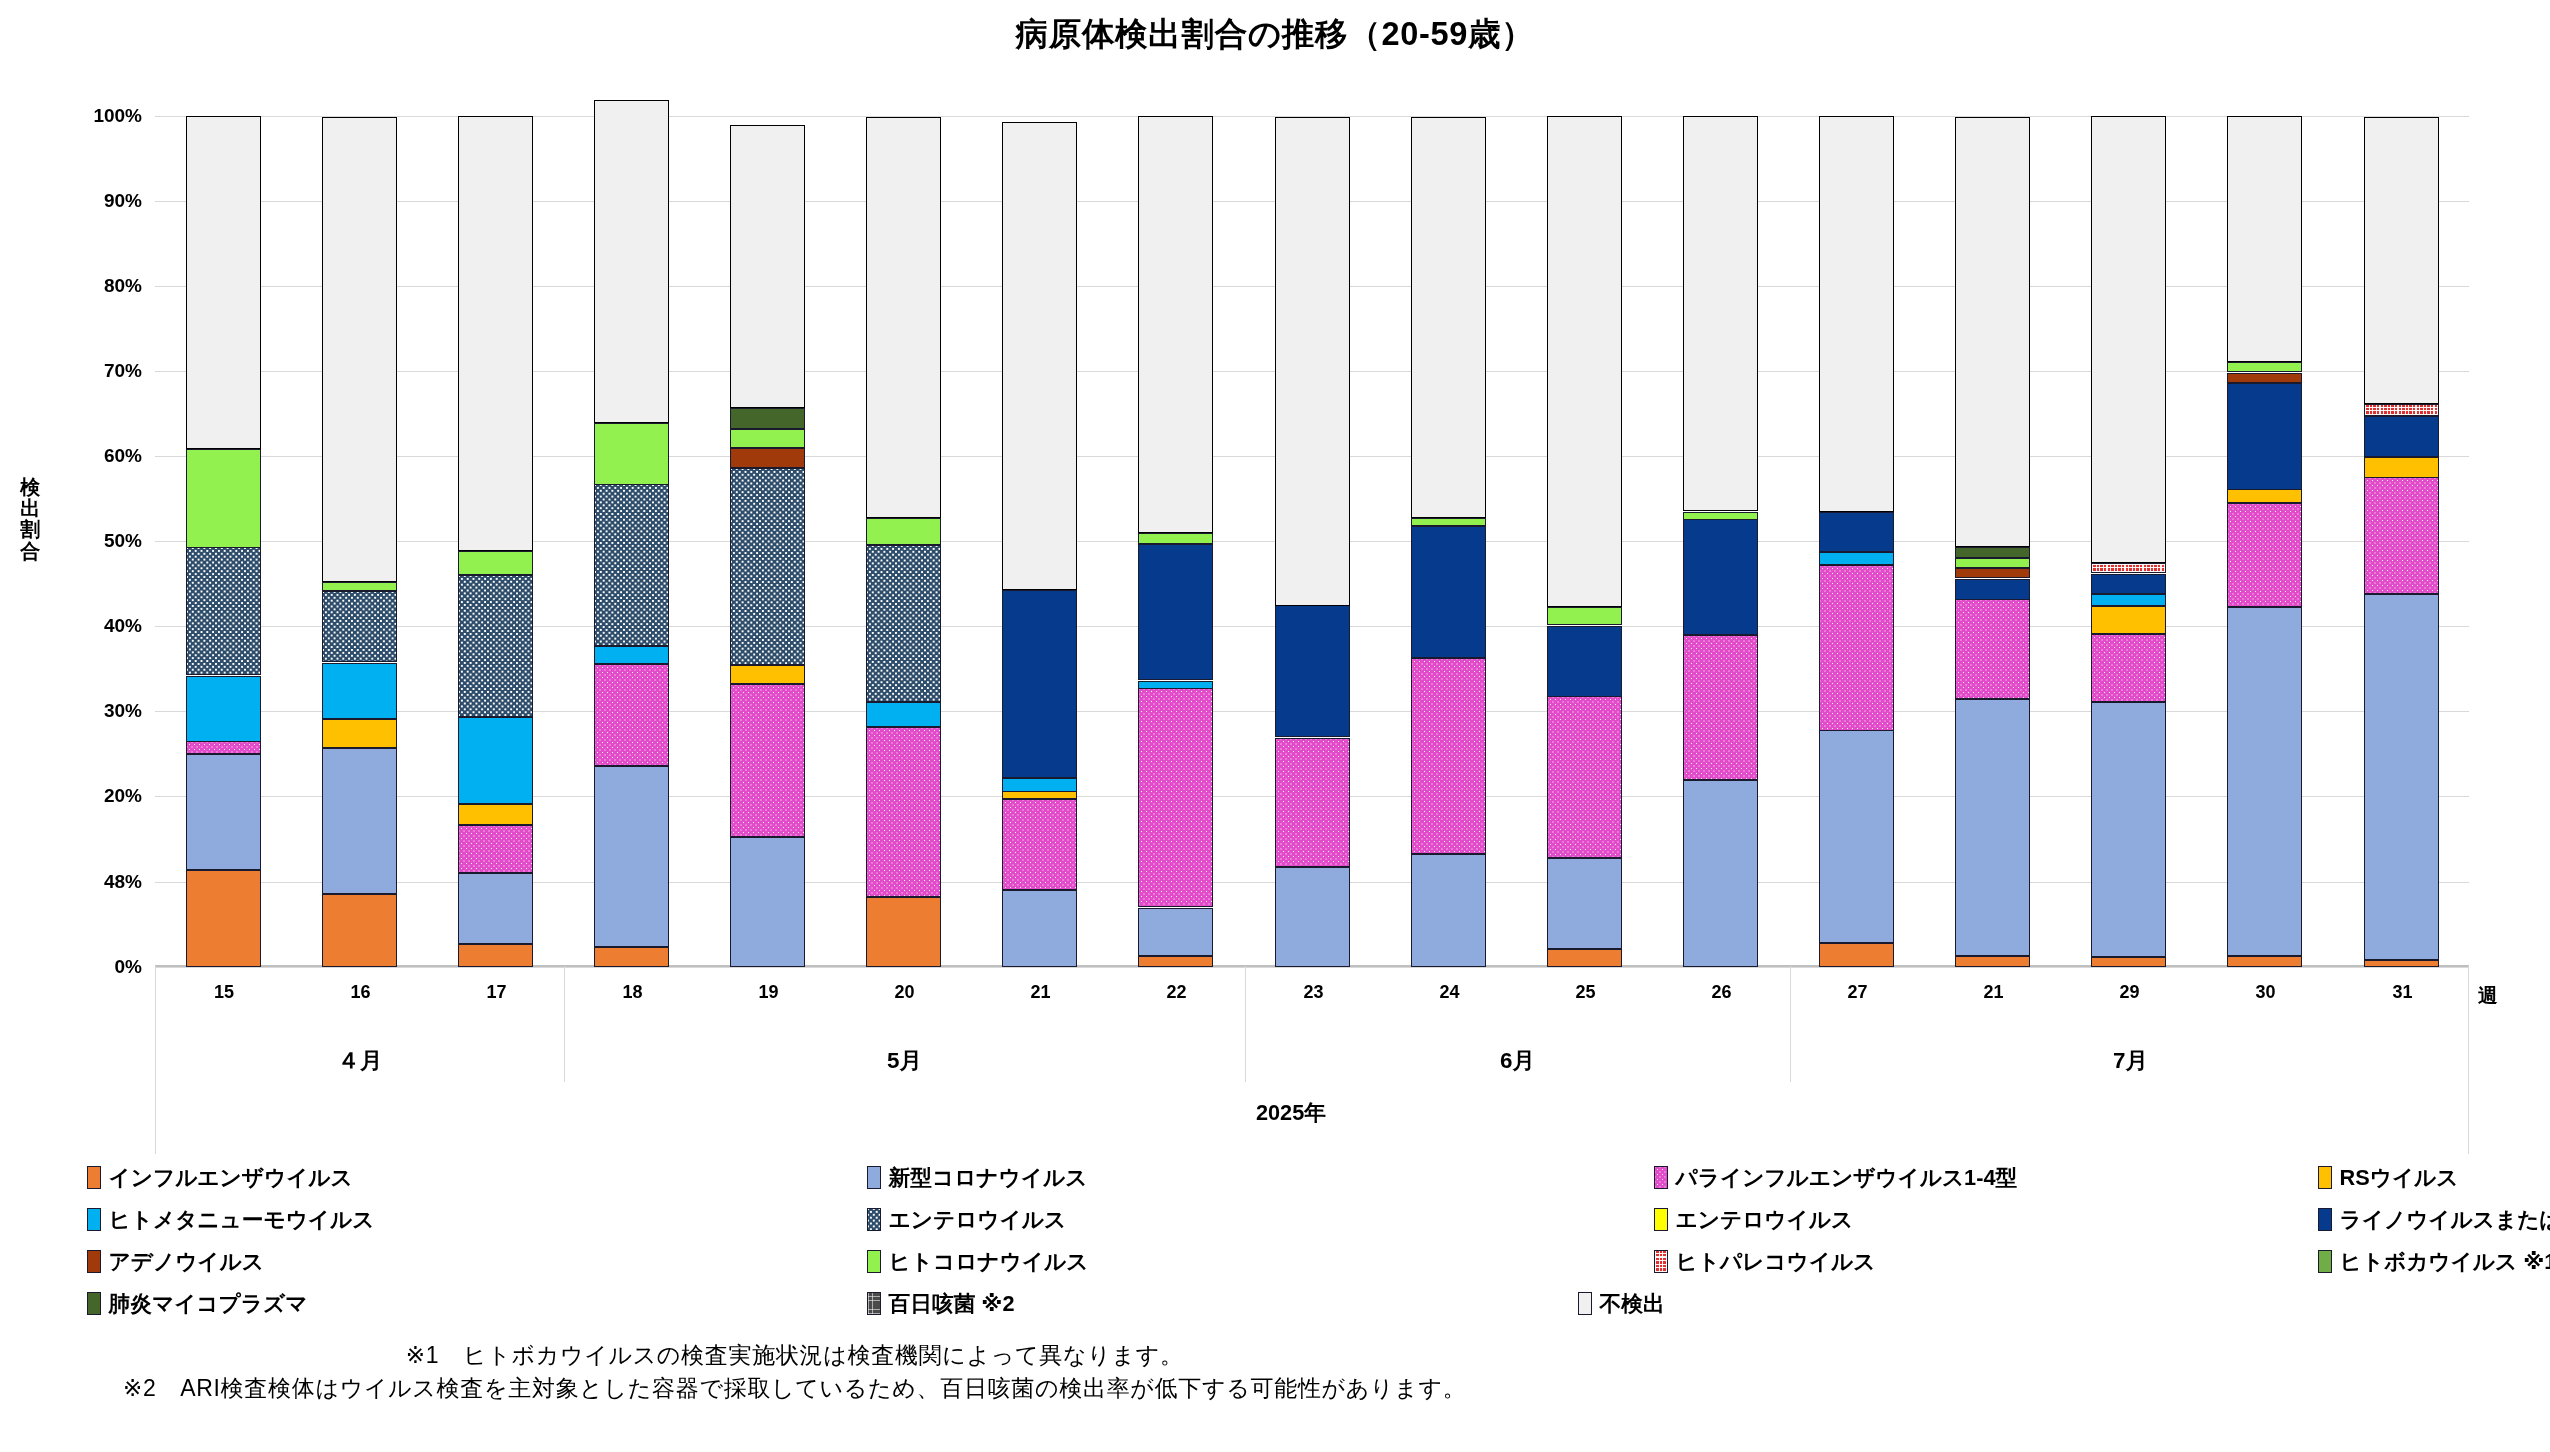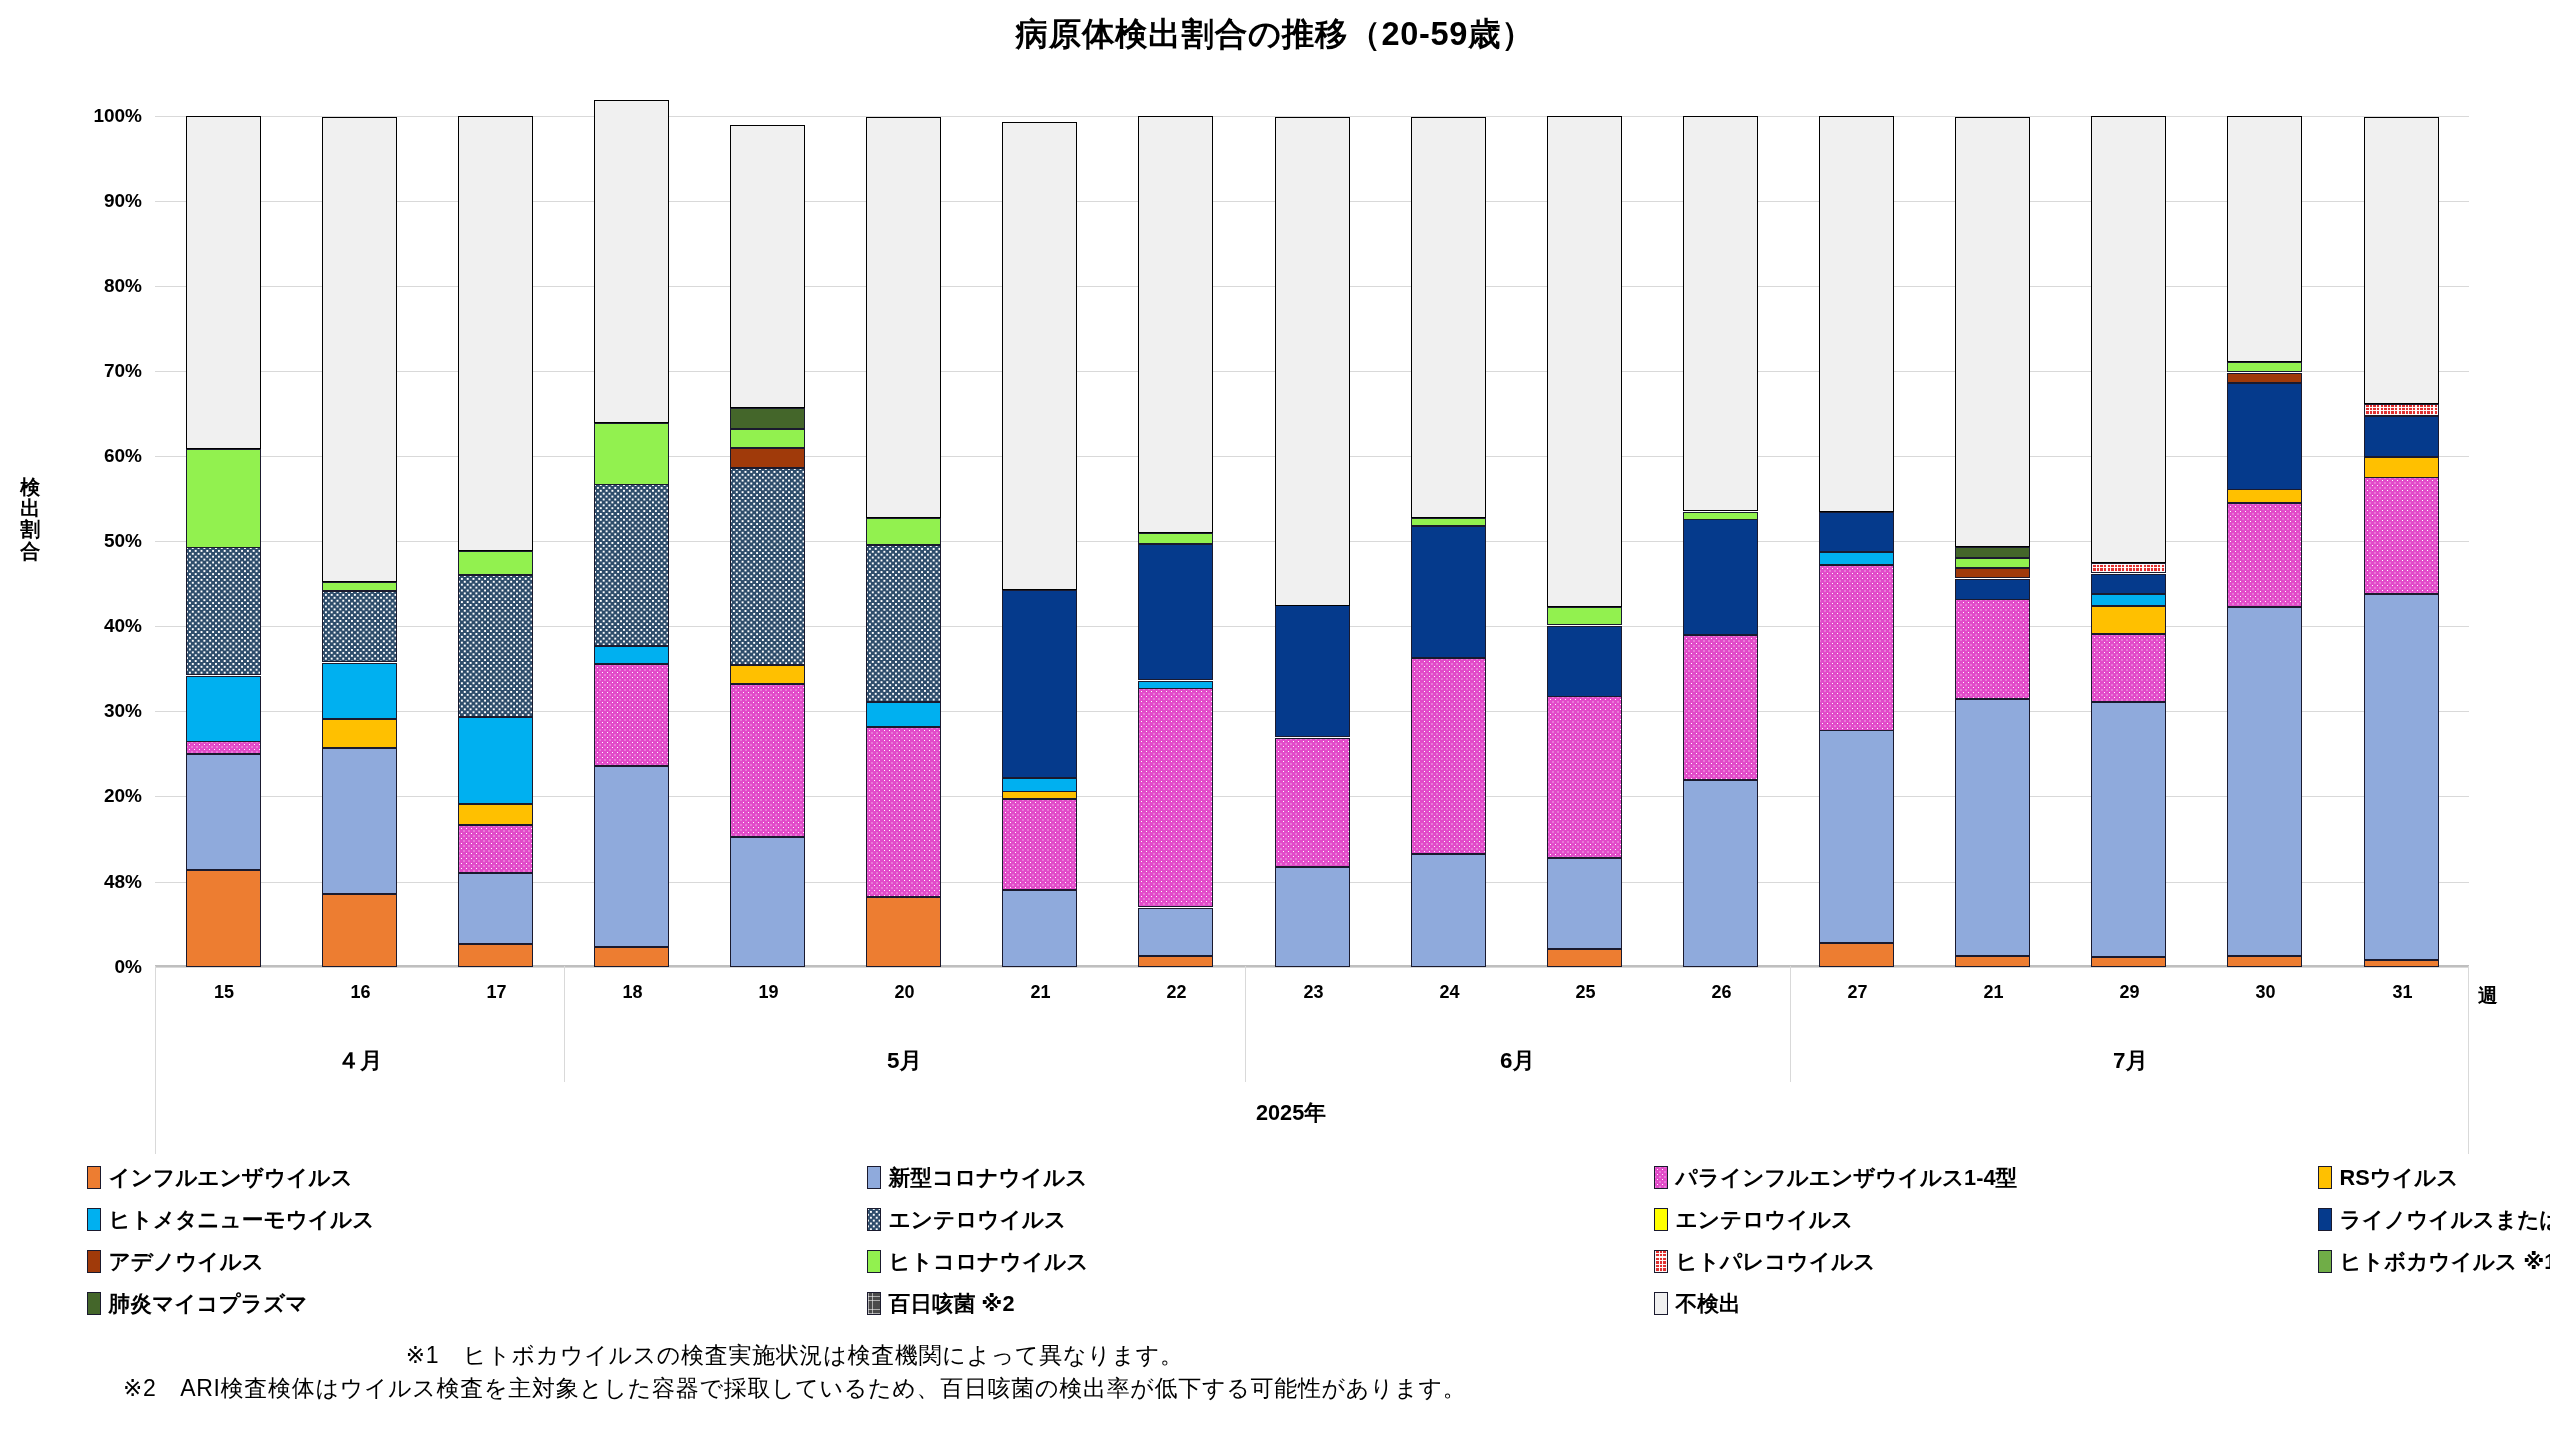--- a/index.html
+++ b/index.html
@@ -422,21 +422,21 @@
     </div>
     <div class="legend-row">
       <div class="legend-item" style="left: 0px;">
         <span class="legend-swatch" style="background: rgb(68, 102, 42);"></span>
         <span class="legend-text">肺炎マイコプラズマ</span>
       </div>
       <div class="legend-item" style="left: 780px;">
         <span class="legend-swatch p-pertussis"></span>
         <span class="legend-text">百日咳菌 ※2</span>
       </div>
-      <div class="legend-item" style="left: 1567px; text-align: right;">
+      <div class="legend-item" style="left: 1491px; text-align: right;">
         <span class="legend-swatch" style="background: rgb(240, 240, 240);"></span>
         <span class="legend-text">不検出</span>
       </div>
     </div>
   </div>
 
 <div id="footnotes">
     <div>※1　ヒトボカウイルスの検査実施状況は検査機関によって異なります。</div>
     <div>※2　ARI検査検体はウイルス検査を主対象とした容器で採取しているため、百日咳菌の検出率が低下する可能性があります。</div>
   </div>

